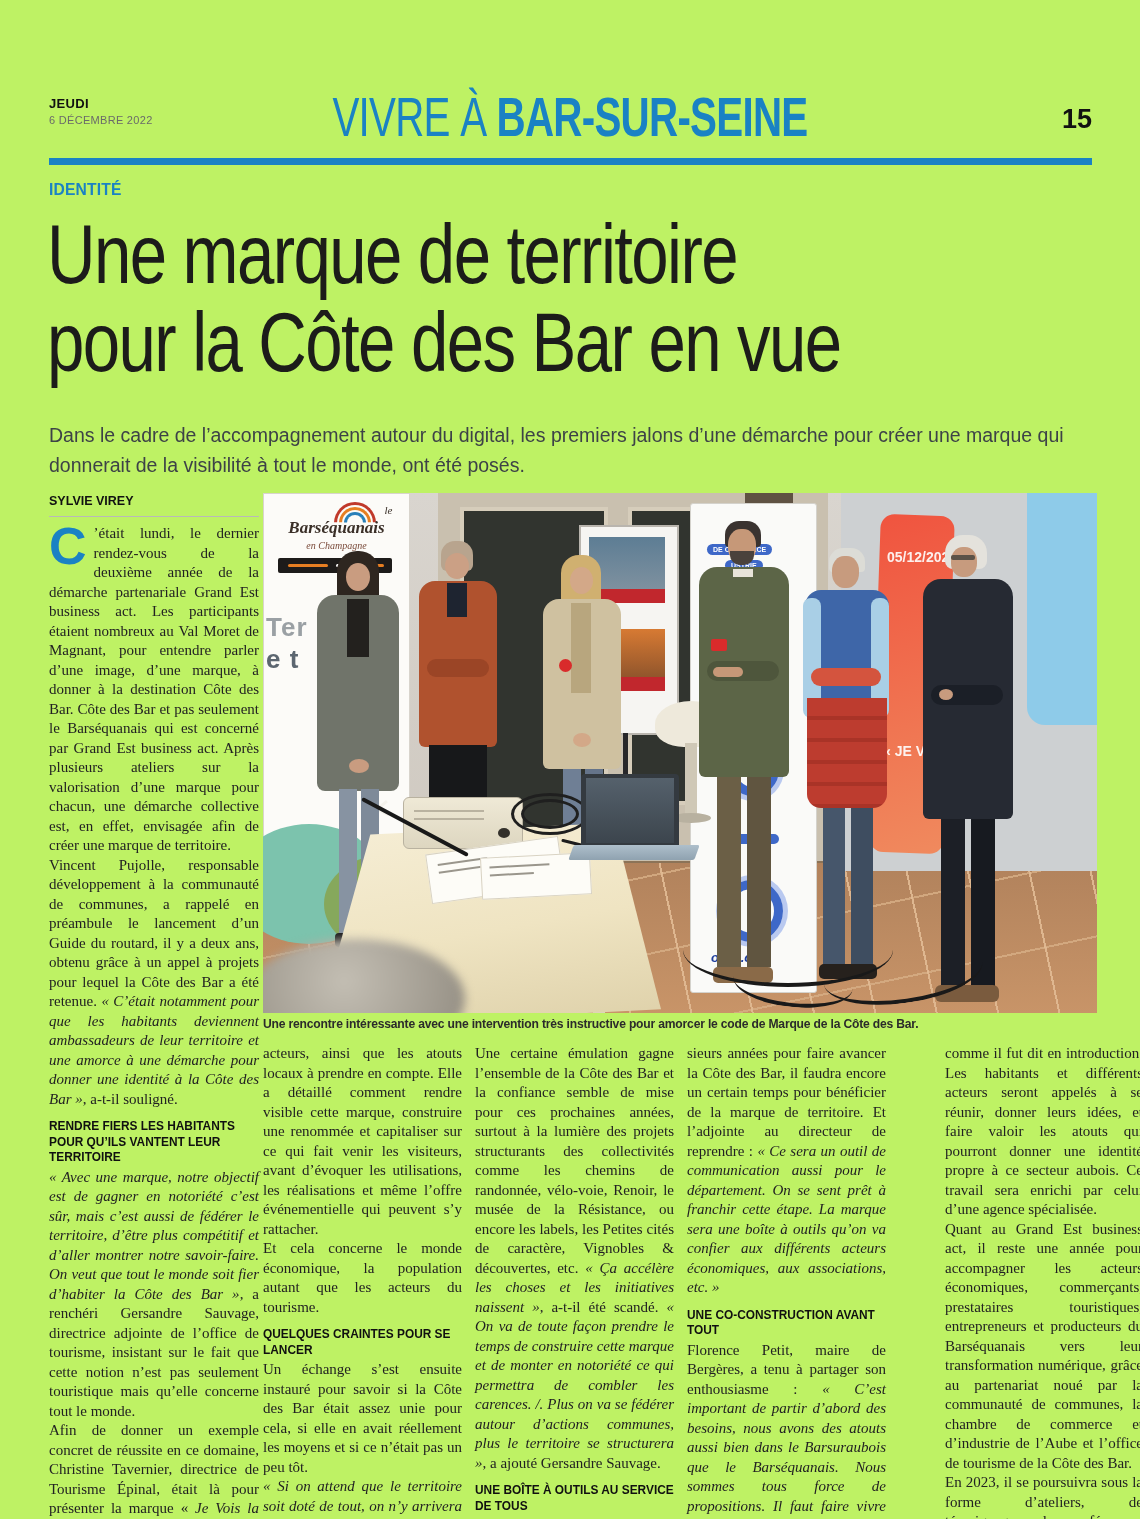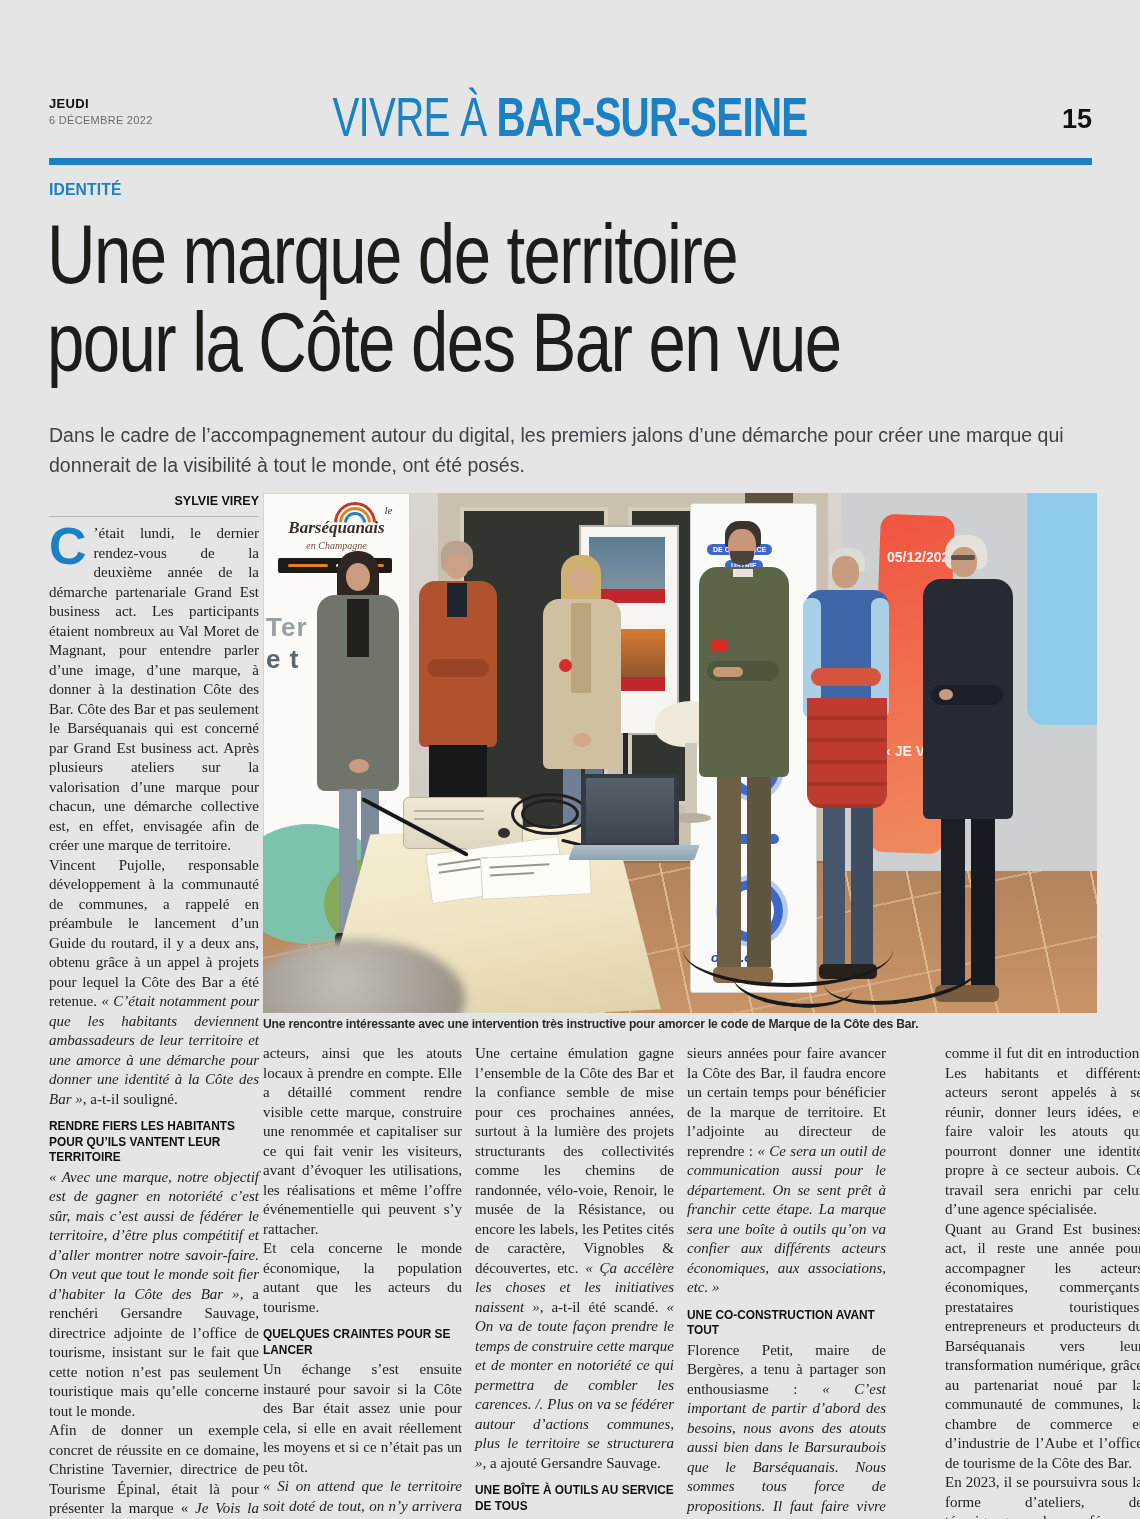--- a/index.html
+++ b/index.html
@@ -1,16 +1,16 @@
 <!DOCTYPE html>
 <html><head>
 <meta charset="utf-8">
 <style>
   html,body{margin:0;padding:0;background:#ffffff;}
-  .page{position:relative;width:1140px;height:1519px;background:#e5e5e5;overflow:hidden;
+  .page{position:relative;width:1140px;height:1519px;background:#bef264;overflow:hidden;
         font-family:"Liberation Sans",sans-serif;color:#1d1d1b;}
   .abs{position:absolute;}
 
   
   .mast-day{left:49px;top:96px;font-size:13px;font-weight:bold;letter-spacing:.3px;color:#111;}
   .mast-date{left:49px;top:114px;font-size:11px;color:#6a6a6a;letter-spacing:.3px;}
   .mast-title{left:0;right:0;top:84px;text-align:center;color:#1a82c4;white-space:nowrap;}
   .squeeze{display:inline-block;transform:scaleX(.72);transform-origin:50% 50%;}
   .mast-light{font-weight:400;font-size:56px;letter-spacing:-1px;margin-right:14px;}
   .mast-bold{font-weight:bold;font-size:56px;letter-spacing:-1px;}
@@ -18,21 +18,21 @@
   .blue-rule{left:49px;top:158px;width:1043px;height:7px;background:#1a82c4;}
   .kicker{left:49px;top:180px;font-size:17px;font-weight:bold;color:#1a82c4;
           transform:scaleX(.92);transform-origin:0 50%;letter-spacing:.2px;}
 
   
   .headline{left:47px;top:210px;width:1090px;color:#1c1c1a;}
   .headline div{font-size:84px;line-height:88px;font-weight:400;letter-spacing:-2px;
                 transform:scaleX(.8);transform-origin:0 50%;white-space:nowrap;}
   .standfirst{left:49px;top:420px;width:1043px;font-size:19.5px;line-height:30px;color:#3d4247;}
   .byline{left:49px;top:494px;width:210px;font-size:12.5px;font-weight:bold;color:#111;
-          border-bottom:1.5px solid #b9b9b9;padding-bottom:8px;text-align:right;}
+          border-bottom:1.5px solid #b9b9b9;padding-bottom:8px;}
 
   
   .col{position:absolute;font-family:"Liberation Serif",serif;font-size:15px;line-height:19.5px;
        color:#222;text-align:justify;}
   .col p.para{margin:0;}
   .it{font-style:italic;}
   .subhead{font-family:"Liberation Sans",sans-serif;font-size:13.5px;line-height:15.5px;
            font-weight:bold;color:#101010;margin:9px 0 3px 0;text-align:left;
            transform:scaleX(.88);transform-origin:0 0;width:113.6%;}
   .dropcap{float:left;font-family:"Liberation Sans",sans-serif;font-weight:bold;color:#1a82c4;

